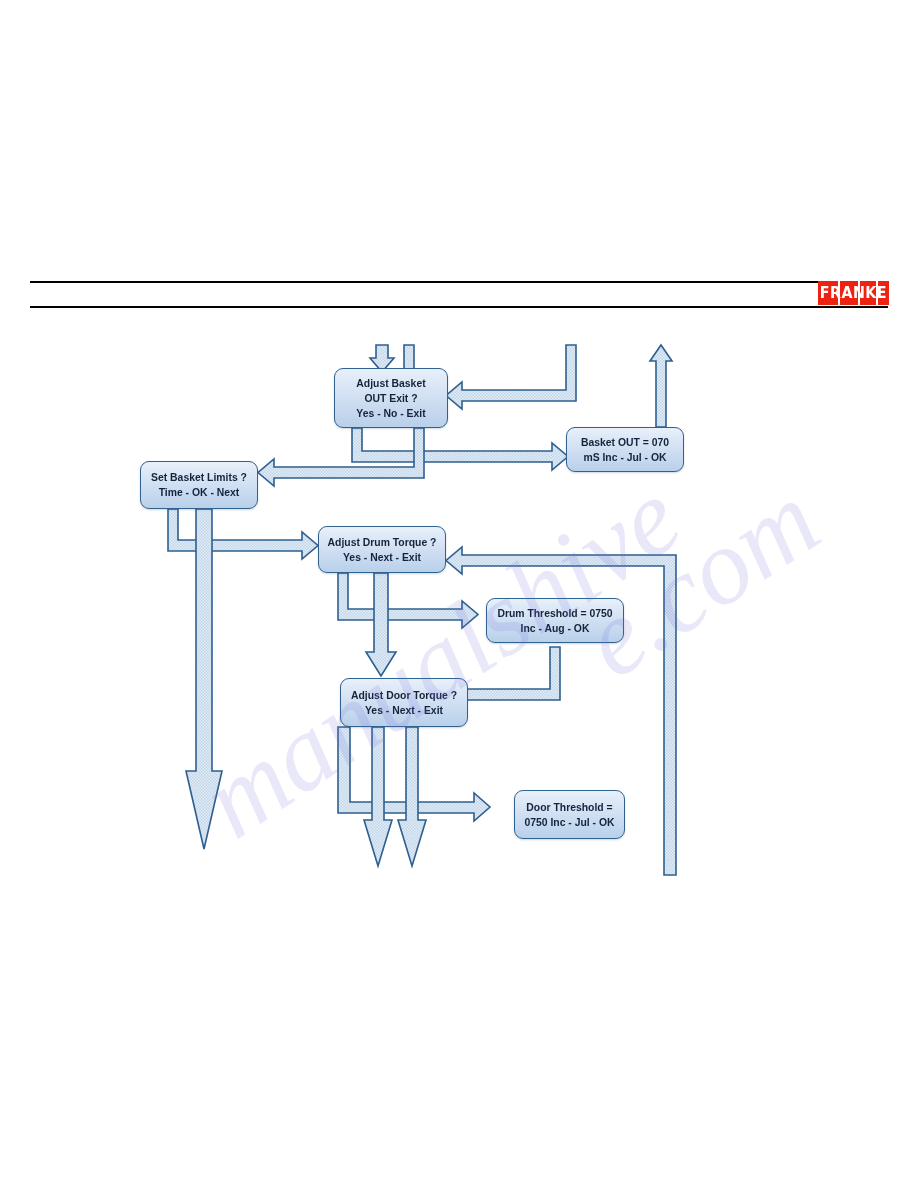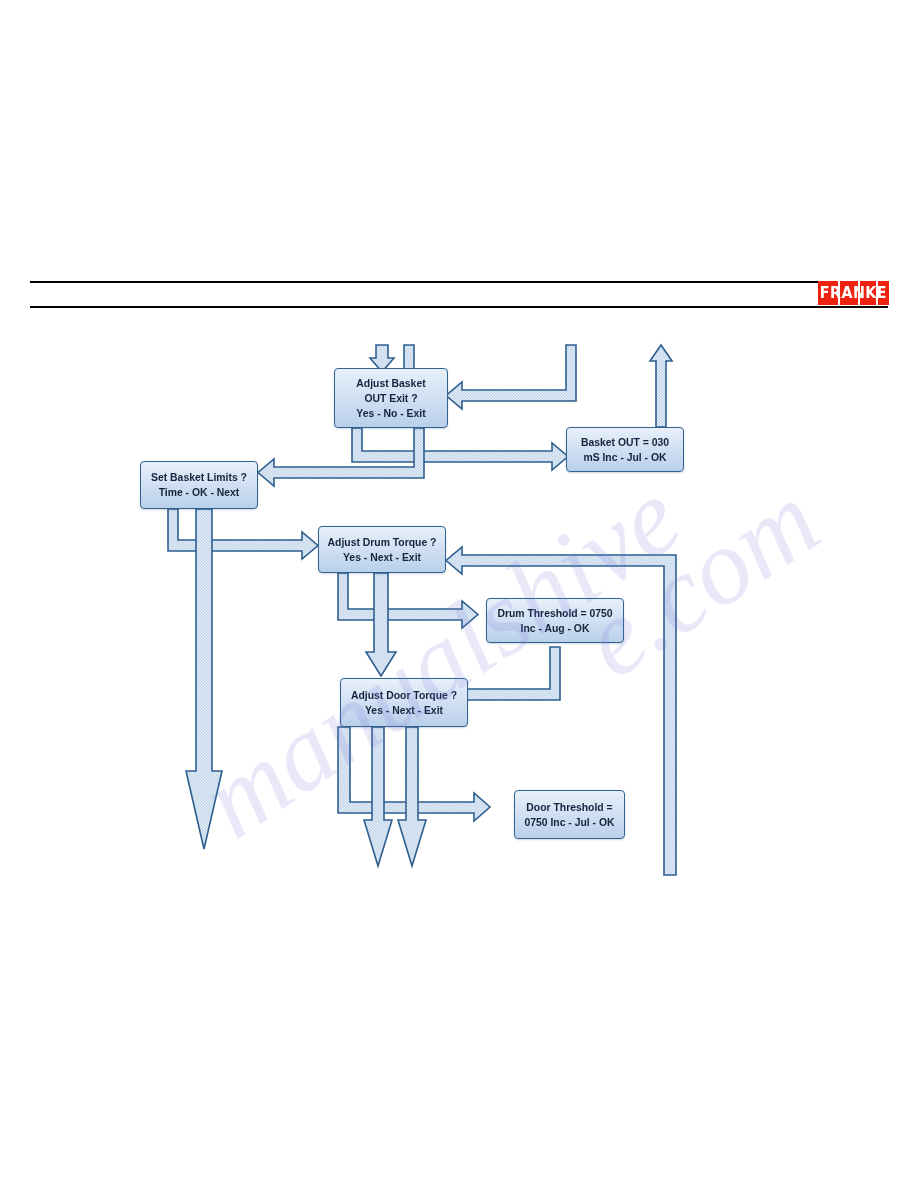--- a/index.html
+++ b/index.html
@@ -103,21 +103,21 @@
     width: 918px; height: 1188px;
     z-index: 3;
   }
   #diagram svg { display: block; }
 
   
   .flow-box {
     position: absolute;
     box-sizing: border-box;
     border: 1.3px solid #31618f;
-    border-radius: 4px;
+    border-radius: 9px;
     background: linear-gradient(to bottom, #e8f0fa 0%, #d4e2f4 42%, #b9d0ea 100%);
     box-shadow: 0 1px 2px rgba(40,70,110,0.22);
     display: flex;
     flex-direction: column;
     align-items: center;
     justify-content: center;
     z-index: 4;
     color: #14243c;
     font-weight: bold;
     font-size: 10.4px;
@@ -208,21 +208,21 @@
 </svg>
 </div>
 
 <div class="flow-box" id="box-adjust-basket">
   <span class="ln">Adjust Basket</span>
   <span class="ln">OUT Exit ?</span>
   <span class="ln">Yes - No - Exit</span>
 </div>
 
 <div class="flow-box" id="box-basket-out">
-  <span class="ln">Basket OUT = 030</span>
+  <span class="ln">Basket OUT = 070</span>
   <span class="ln">mS    Inc - Jul - OK</span>
 </div>
 
 <div class="flow-box" id="box-set-torque">
   <span class="ln">Set Basket Limits ?</span>
   <span class="ln">Time - OK - Next</span>
 </div>
 
 <div class="flow-box" id="box-adjust-drum">
   <span class="ln">Adjust Drum Torque ?</span>

